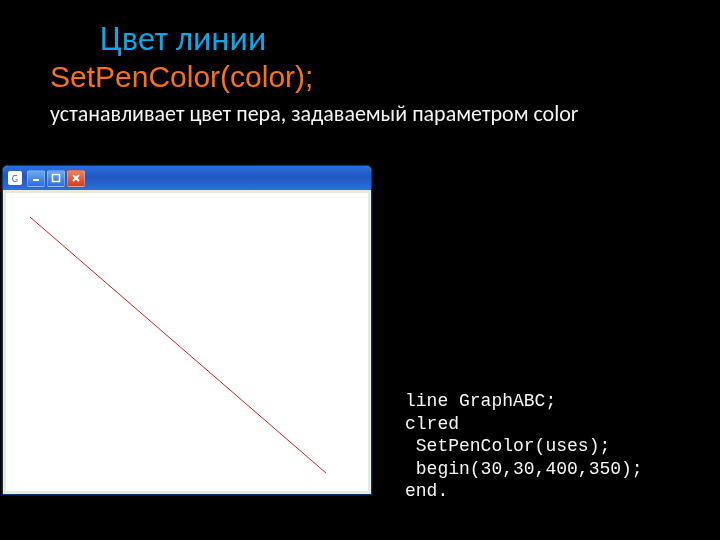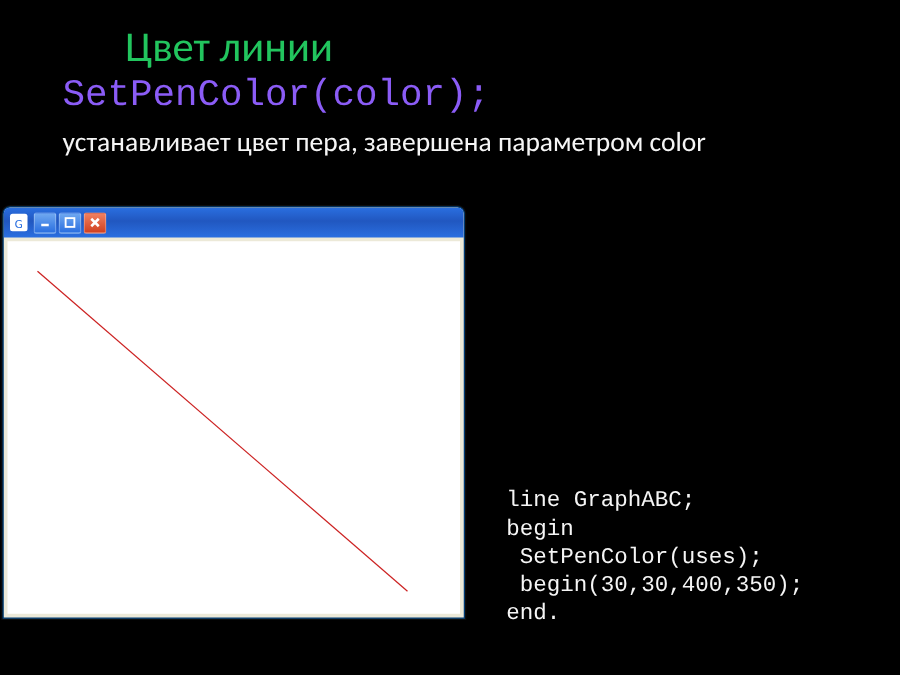--- a/index.html
+++ b/index.html
@@ -11,29 +11,29 @@
       color: #fff;
       overflow: hidden;
       position: relative;
     }
     .slide-title {
       position: absolute;
       left: 100px;
       top: 18px;
       font-size: 34px;
       font-weight: 300;
-      color: #22c55e;
+      color: #0ea5e9;
     }
     .func-sig {
       position: absolute;
       left: 50px;
       top: 60px;
       font-size: 30px;
-      font-family: Liberation Mono, monospace;
-      color: #8b5cf6;
+      font-family: Liberation Sans, sans-serif;
+      color: #f97316;
     }
     .desc {
       position: absolute;
       left: 50px;
       top: 100px;
       width: 580px;
       font-size: 22px;
       line-height: 1.25;
       color: #f5f5f5;
     }
@@ -107,21 +107,21 @@
       white-space: pre;
     }
   </style>
 </head>
 <body>
 
 <div class="slide-title">Цвет линии</div>
 
 <div class="func-sig">SetPenColor(color);</div>
 
-<div class="desc">устанавливает цвет пера, завершена параметром color</div>
+<div class="desc">устанавливает цвет пера, задаваемый параметром color</div>
 
 <div class="xp-window">
   <div class="xp-titlebar">
     <div class="xp-appicon">G</div>
     <div class="xp-buttons">
       <div class="xp-btn">
         <svg width="10" height="10">
             <line x1="2" y1="7" x2="8" y2="7" stroke="#fff" stroke-width="2"></line>
           </svg>
       </div>
@@ -140,16 +140,16 @@
   </div>
   <div class="xp-canvas">
     <svg width="100%" height="100%">
       <line x1="24"></line>
       <line id="dline" x1="24" y1="24" x2="320" y2="280" stroke="#cc2222" stroke-width="1"></line>
     </svg>
   </div>
 </div>
 
 <div class="code-block"><span>line GraphABC;</span>
-<span>begin</span>
+<span>clred</span>
 <span> SetPenColor(uses);</span>
 <span> begin(30,30,400,350);</span>
 <span>end.</span></div>
 
 </body></html>

